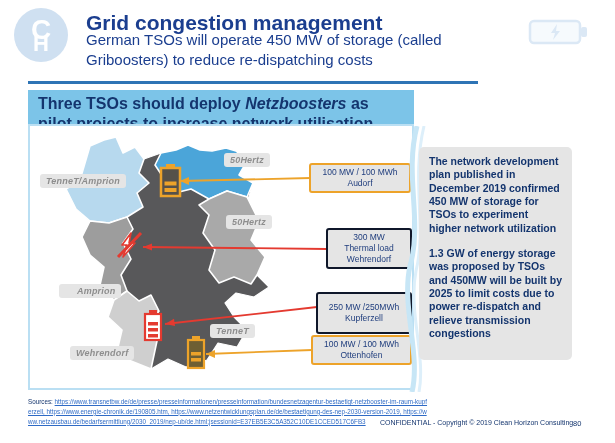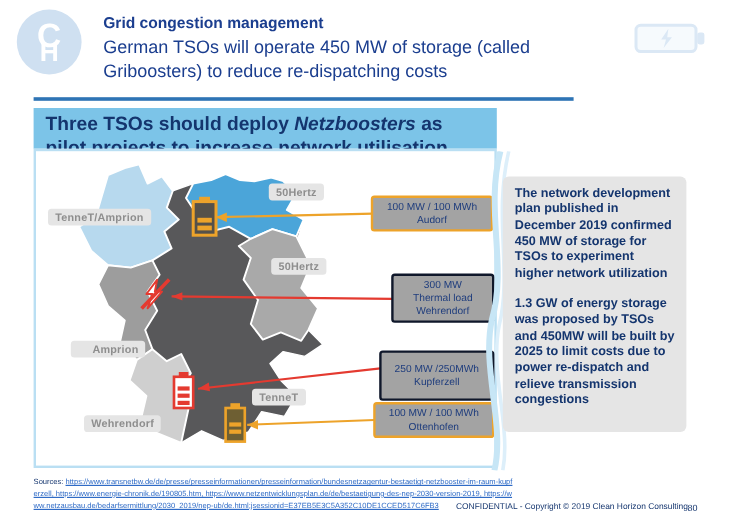--- a/index.html
+++ b/index.html
@@ -5,38 +5,38 @@
   html,body{margin:0;padding:0;background:#fff;}
   .slide{position:relative;width:615px;height:443px;background:#ffffff;overflow:hidden;
          font-family:"Liberation Sans",sans-serif;}
 
   
   .logo{position:absolute;left:14px;top:8px;width:54px;height:54px;border-radius:50%;
         background:#cfe0f1;display:flex;flex-direction:column;align-items:center;justify-content:center;
         color:#ffffff;font-weight:bold;}
   .logo .lc{font-size:28px;line-height:0.8;}
   .logo .lh{font-size:22px;line-height:0.7;margin-top:-5px;}
-  .title{position:absolute;left:86px;top:11px;font-size:13px;font-weight:bold;color:#1b3e8f;}
+  .title{position:absolute;left:86px;top:11px;font-size:21px;font-weight:bold;color:#1b3e8f;}
   .subtitle{position:absolute;left:86px;top:30px;width:392px;font-size:15px;color:#1b3e8f;line-height:1.33;}
   .hdr-batt{position:absolute;left:528px;top:15px;}
   .header-rule{position:absolute;left:28px;top:81px;width:450px;height:3px;background:#2e74b5;}
 
   
   .banner{position:absolute;left:28px;top:90px;width:386px;height:34px;box-sizing:border-box;
           background:#7cc4e8;padding:4px 10px 0 10px;color:#14356e;font-weight:bold;
           font-size:16px;line-height:1.25;}
   .banner span,.banner i{white-space:pre-wrap;}
 
   
   .map-panel{position:absolute;left:28px;top:124px;width:386px;height:266px;box-sizing:border-box;
              background:#ffffff;border:2px solid #badff3;}
   .map-svg{position:absolute;left:0;top:0;}
   .pill{position:absolute;background:#e5e5e5;color:#8e8e8e;font-weight:bold;font-size:9px;
-        padding:2px 6px;border-radius:3px;letter-spacing:0.2px;white-space:nowrap;}
-  .callout{position:absolute;box-sizing:border-box;background:#a3a3a3;border-radius:3px;
+        padding:2px 6px;border-radius:3px;letter-spacing:0.2px;white-space:nowrap;font-style:italic;}
+  .callout{position:absolute;box-sizing:border-box;background:#e5e5e5;border-radius:3px;
            color:#1f3d7d;font-size:8.5px;line-height:1.3;text-align:center;
            display:flex;flex-direction:column;justify-content:center;padding:2px 3px;}
   .co-gold{border:2px solid #eda32a;}
   .co-red{border:2px solid #0f172a;}
 
   
   .swoosh{position:absolute;left:399px;top:126px;}
   .side-panel{position:absolute;left:419px;top:147px;width:153px;height:213px;box-sizing:border-box;
               background:#e5e5e5;border-radius:5px;padding:8px 10px;color:#14356e;
               font-weight:bold;font-size:10.5px;line-height:1.27;}

